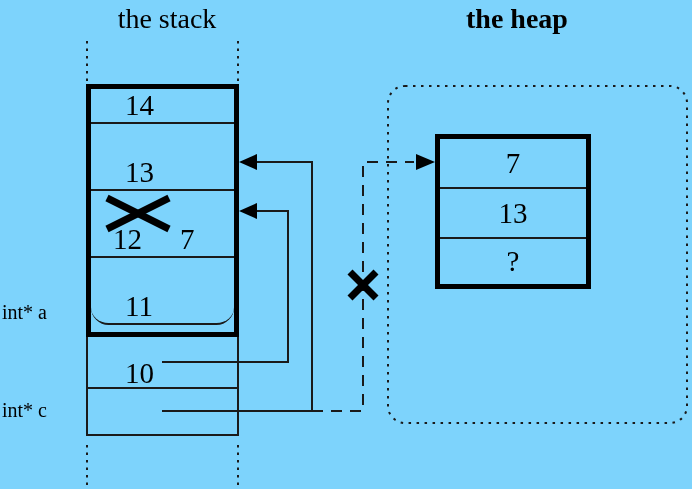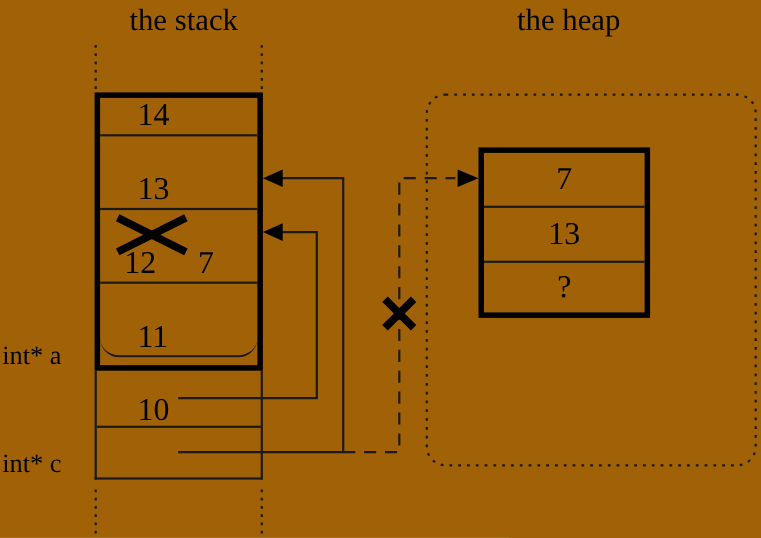--- a/index.html
+++ b/index.html
@@ -1,31 +1,31 @@
 <!DOCTYPE html>
 <html><head>
 <meta charset="utf-8">
 <style>
   html,body{margin:0;padding:0;background:#fff;}
   .canvas{
     position:relative;
     width:692px;height:489px;
-    background:#a16207;
+    background:#7dd3fc;
     font-family:"Liberation Serif","DejaVu Serif",serif;
     color:#000;
     overflow:hidden;
   }
   .title{
     position:absolute;
     font-size:28px;
     text-align:center;
     white-space:nowrap;
   }
   .stack-title{left:87px;top:3px;width:160px;}
-  .heap-title{left:437px;top:3px;width:160px;}
+  .heap-title{left:437px;top:3px;width:160px;font-weight:bold;}
 
   .stack-box{
     position:absolute;left:86px;top:84px;width:153px;height:253px;
     border:5px solid #000;box-sizing:border-box;
     display:flex;flex-direction:column;gap:32px;
   }
   .srow{
     display:flex;align-items:center;
     padding-left:34px;
     font-size:29px;
@@ -45,21 +45,21 @@
     border:2px solid #1a1a1a;border-top:none;
     box-sizing:border-box;
     display:flex;flex-direction:column;
   }
   .prow{box-sizing:border-box;}
   .prow.b{height:52px;border-bottom:2px solid #1a1a1a;}
   .prow.c{flex:1;}
 
   .ptr-label{
     position:absolute;left:2px;
-    font-size:24px;white-space:nowrap;margin-top:10px;
+    font-size:20px;white-space:nowrap;
   }
   .lbl-a{top:301px;}
   .lbl-b{top:351px;}
   .lbl-c{top:399px;}
 
   .heap-box{
     position:absolute;left:435px;top:134px;width:156px;height:155px;
     border:5px solid #000;box-sizing:border-box;
     display:flex;flex-direction:column;
   }

